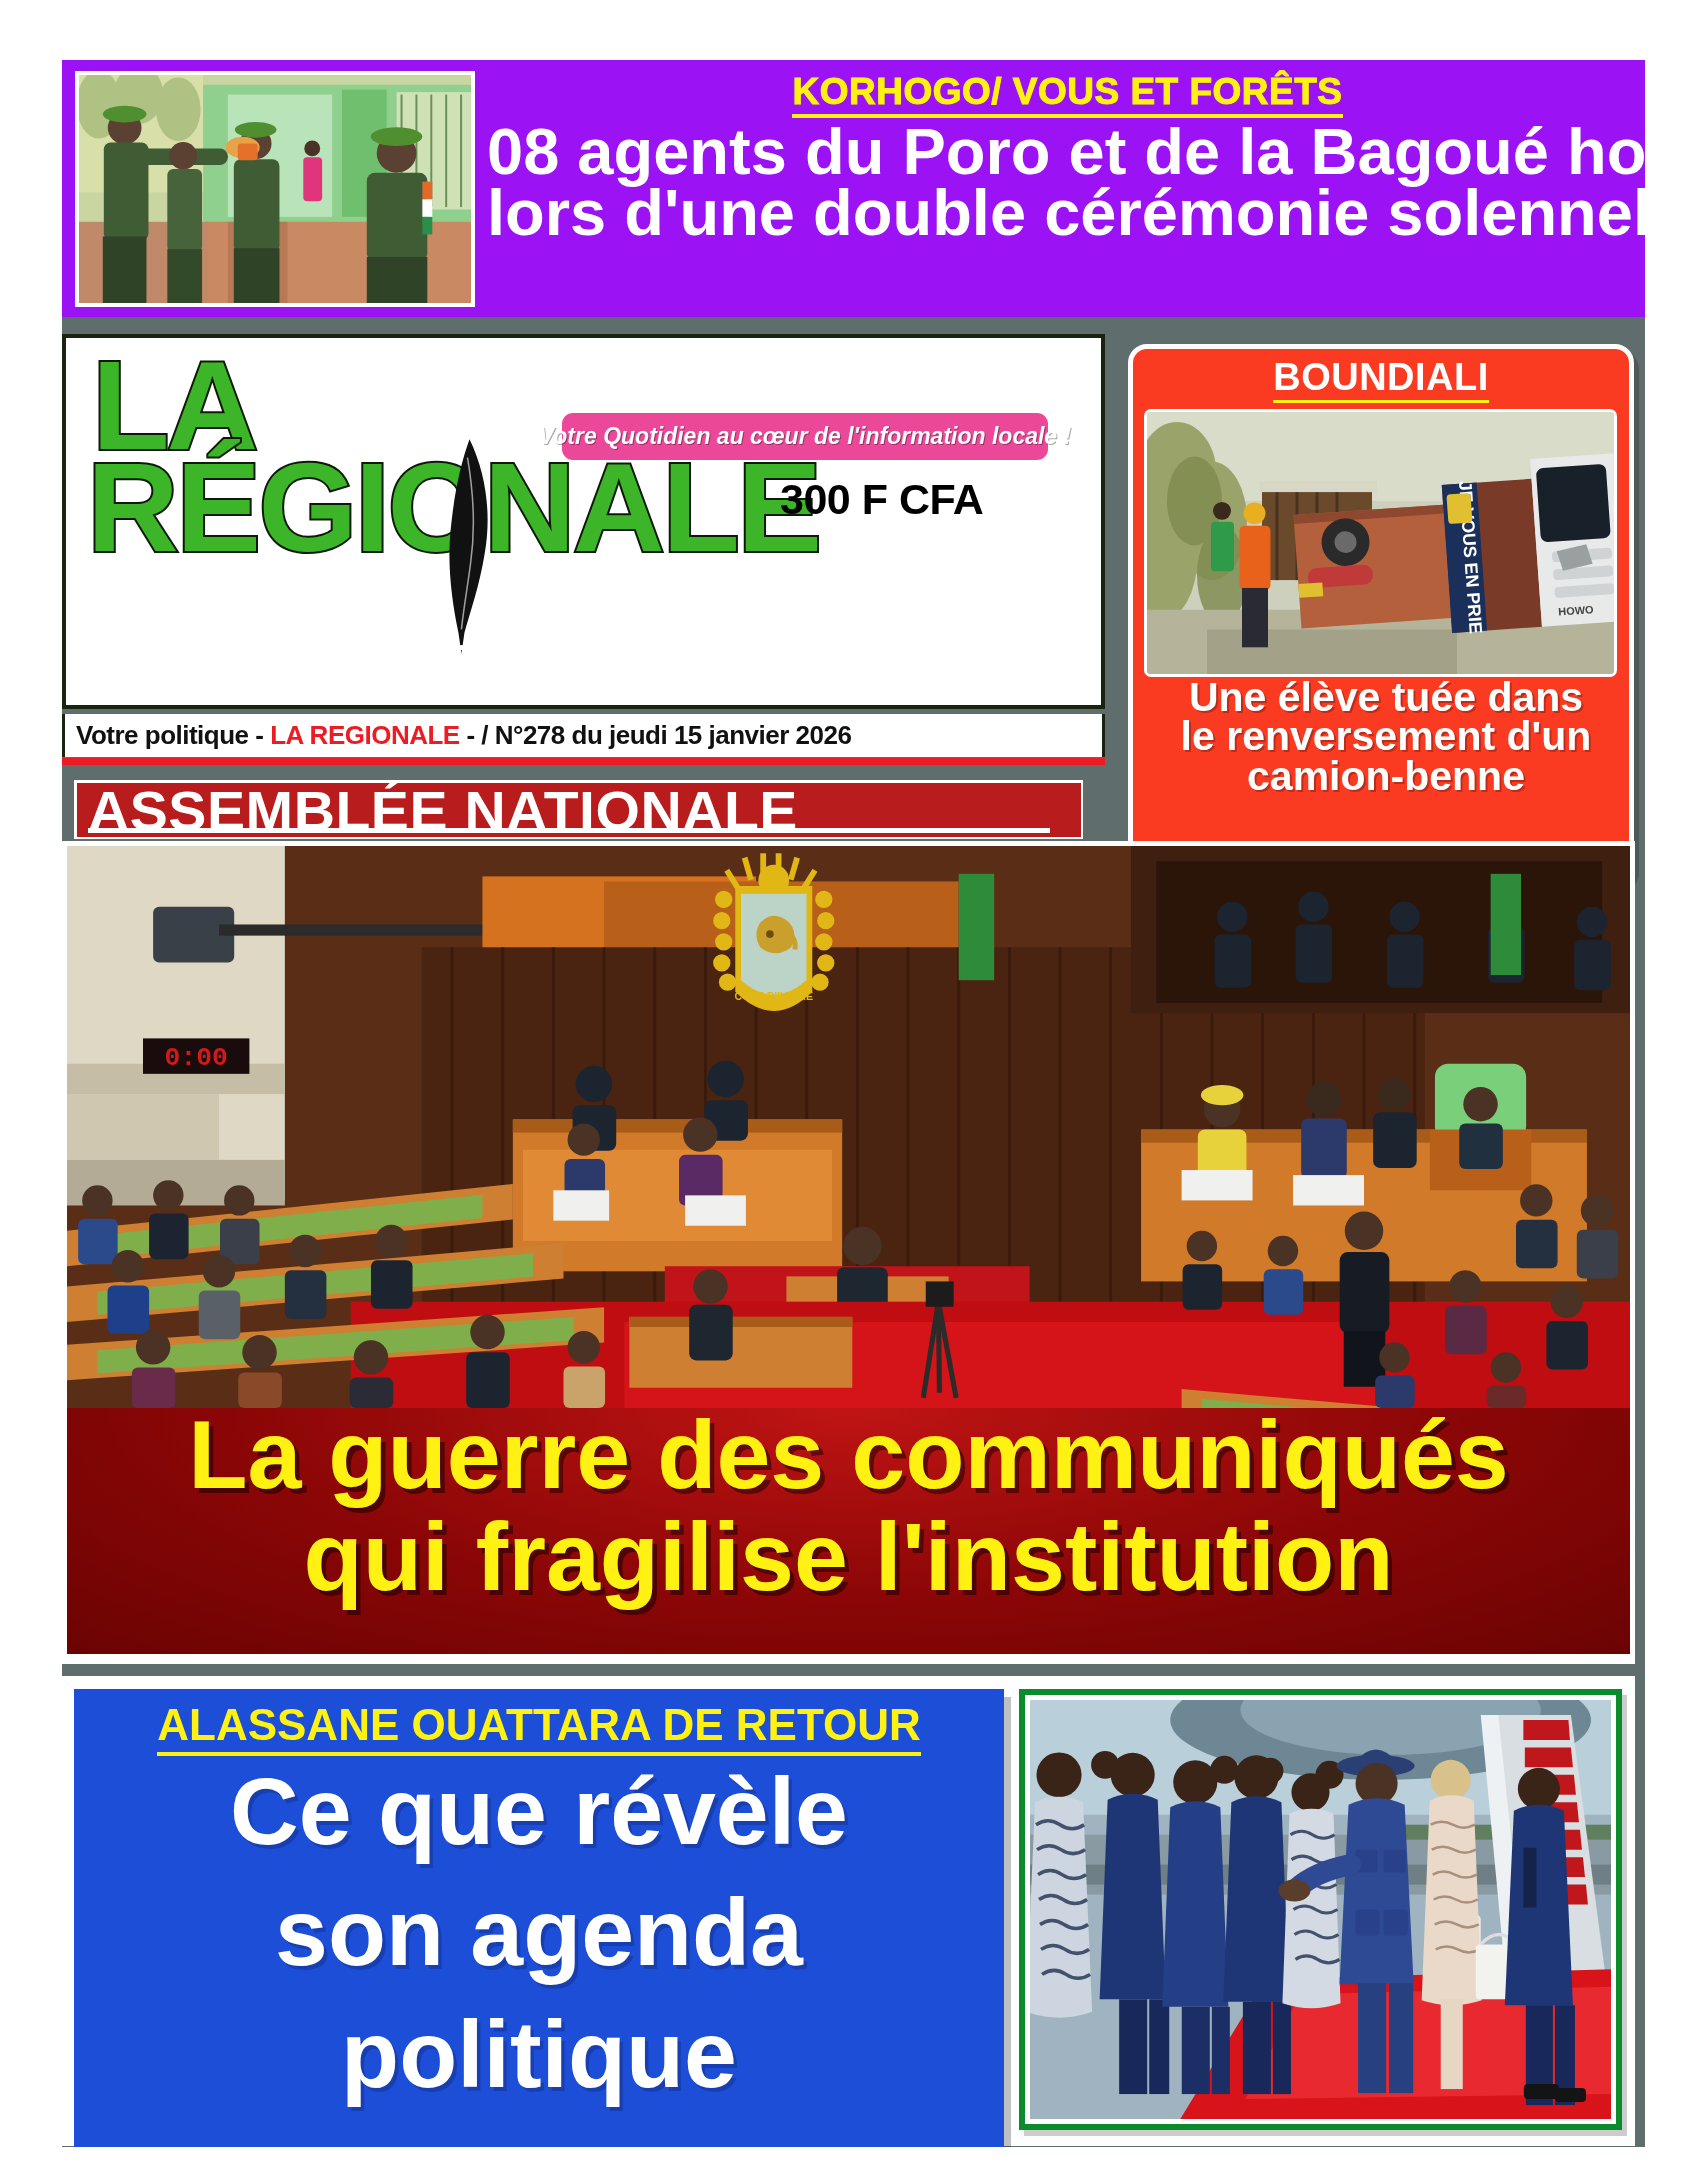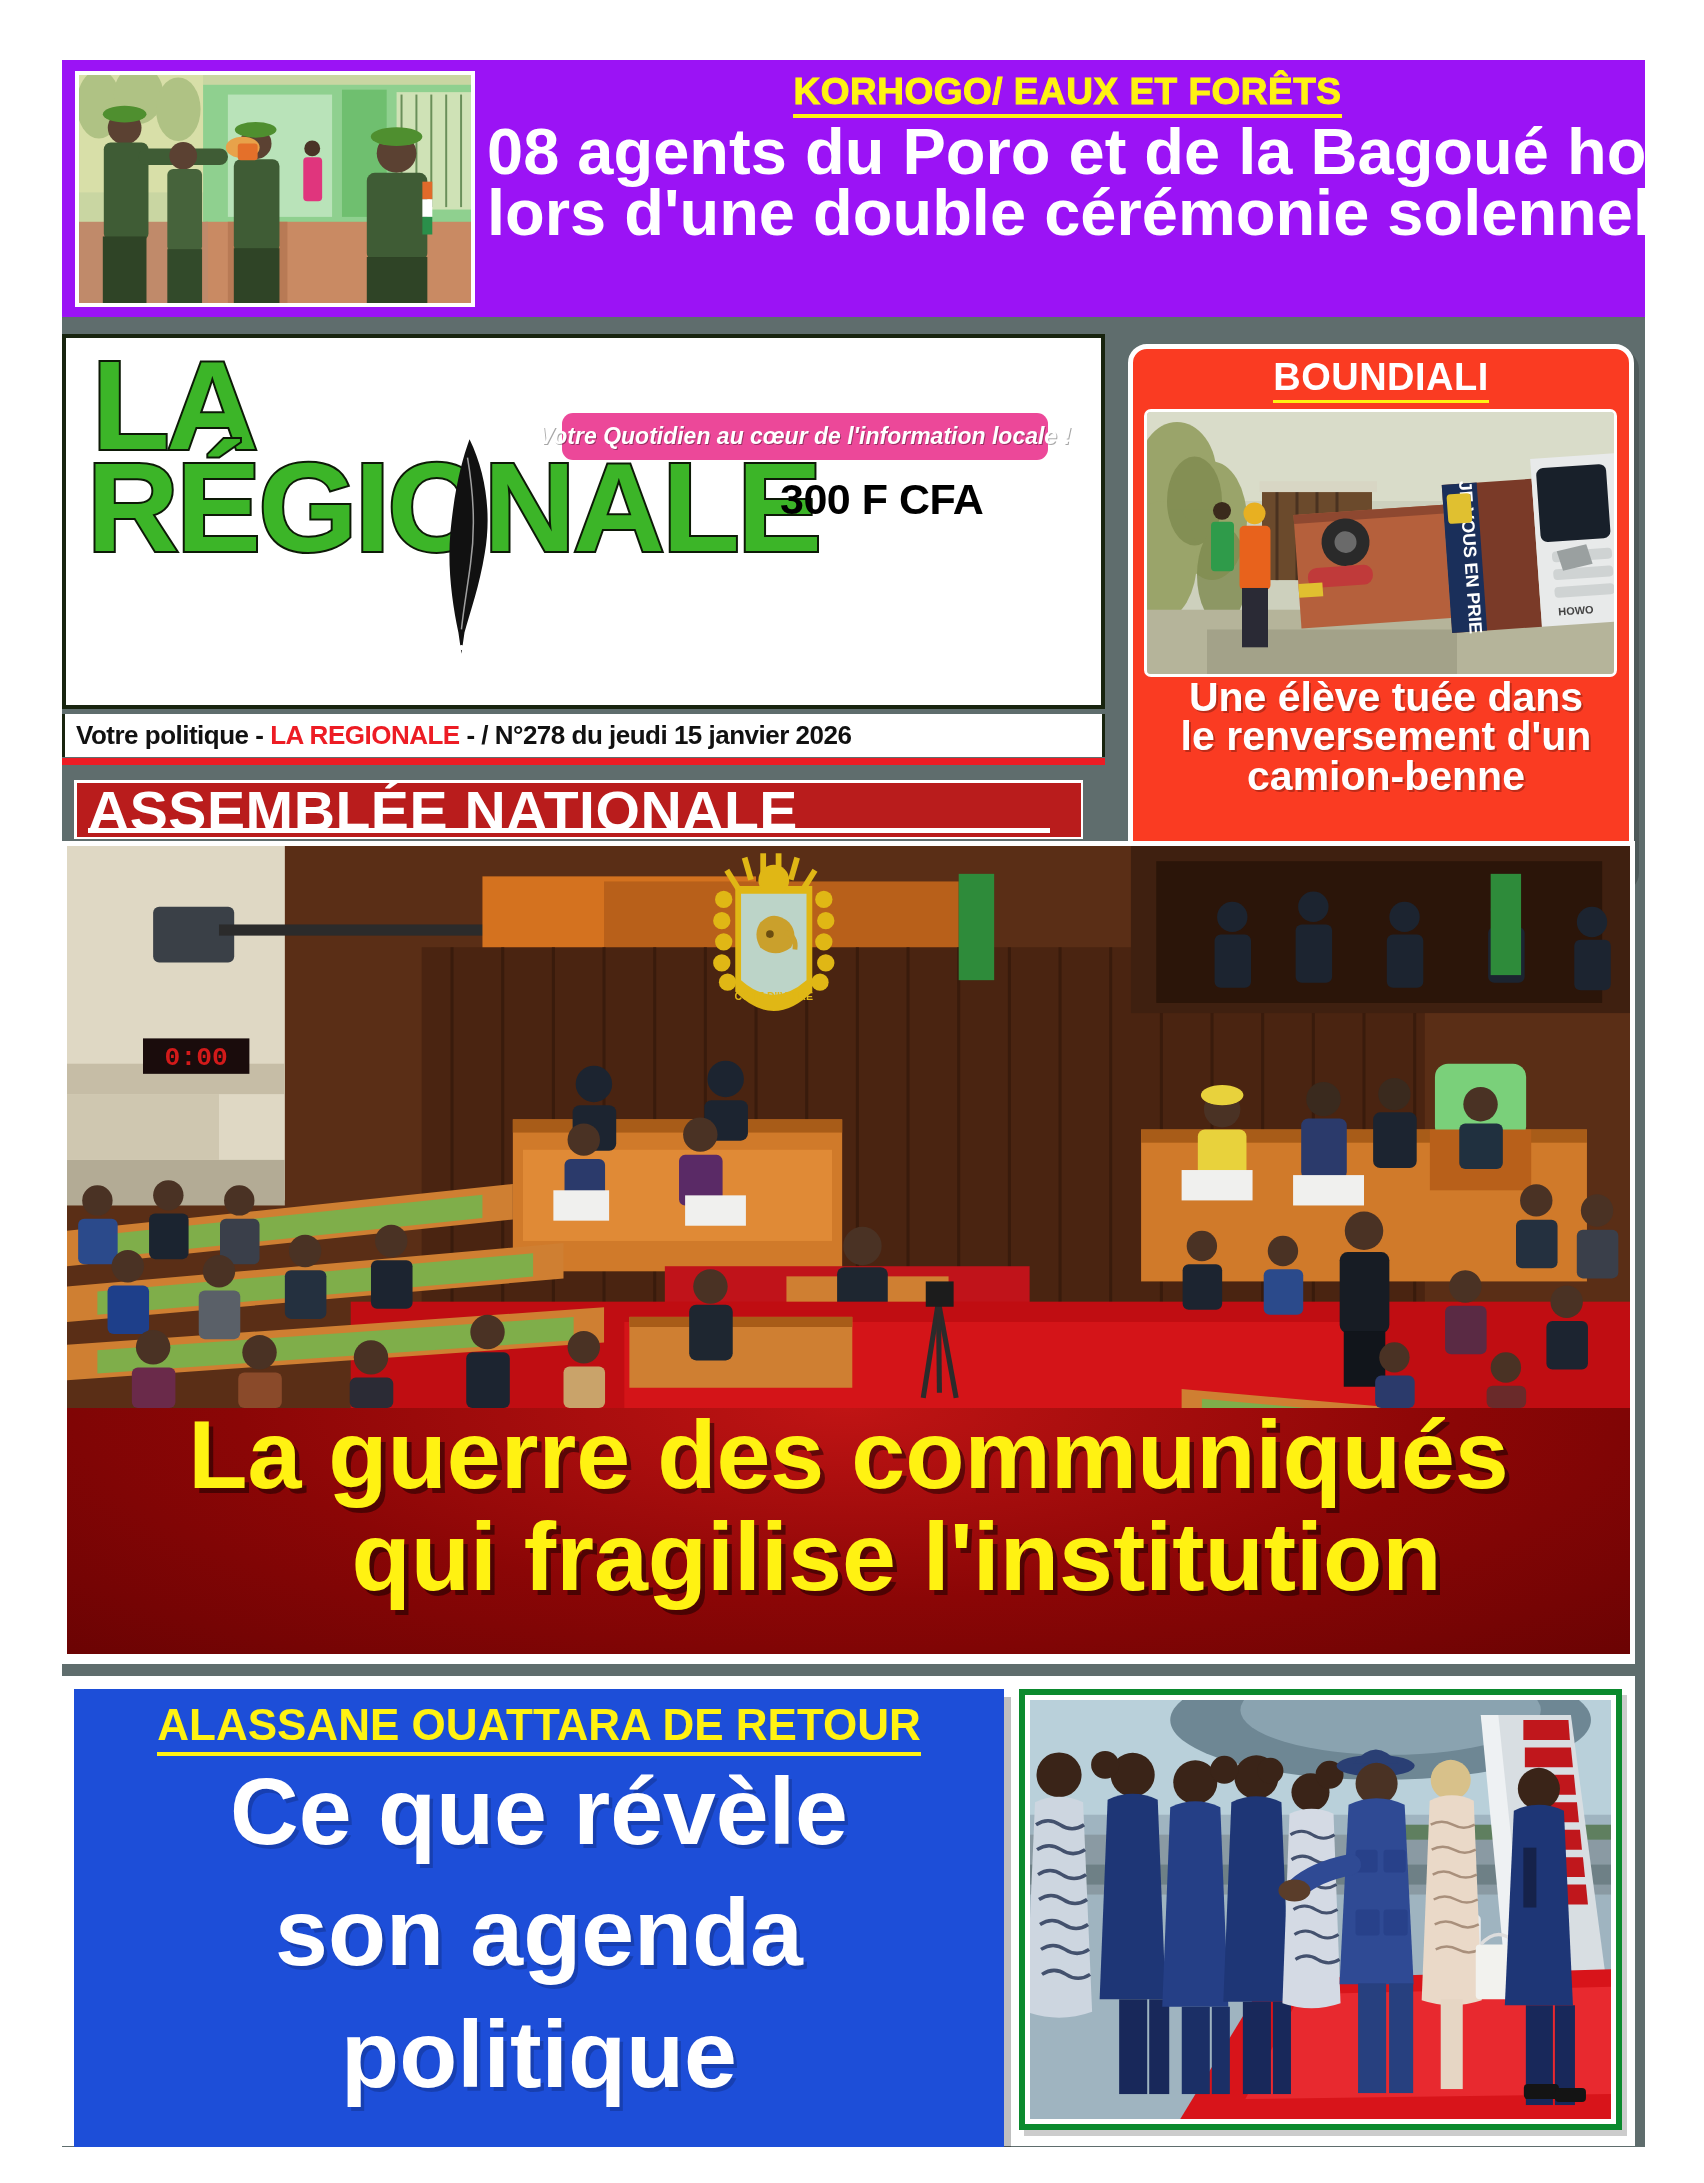--- a/index.html
+++ b/index.html
@@ -141,21 +141,21 @@
   .main-headline{
     position:relative;width:100%;height:246px;
     background:radial-gradient(ellipse at 50% 0%, #C01414 0%, #8B0606 55%, #6b0303 100%);
     overflow:hidden;
   }
   .mh-line{
     position:absolute;width:100%;text-align:center;color:#FFF212;font-weight:bold;
     line-height:1;white-space:nowrap;text-shadow:4.6px 4.6px 0 rgba(0,0,0,.45);
   }
   .mh1{top:-2px;font-size:97px;}
-  .mh2{top:100px;font-size:97px;margin-left:48px;}
+  .mh2{top:100px;font-size:97px;}
 
   
   .bottom-wrap{
     left:62px;top:1676px;width:1573px;height:470px;
     background:#ffffff;box-sizing:border-box;padding:6px;
   }
   .green-box{
     position:absolute;left:12px;top:13px;width:930px;height:566px;
     background:#1d4ed8;box-shadow:7px 8px 0 rgba(0,0,0,.25);
   }
@@ -242,21 +242,21 @@
           <rect x="580" y="200" width="122" height="180" rx="16" fill="#3f5c35"></rect>
           <rect x="580" y="372" width="122" height="94" fill="#2f4426"></rect>
           <rect x="692" y="218" width="20" height="36" fill="#e06a2a"></rect>
           <rect x="692" y="254" width="20" height="36" fill="#ffffff"></rect>
           <rect x="692" y="290" width="20" height="36" fill="#2a8f4a"></rect>
         </svg>
       </div>
     </div>
 
     <div class="abs kicker">
-      <span>KORHOGO/ EAUX ET FORÊTS</span>
+      <span>KORHOGO/ VOUS ET FORÊTS</span>
     </div>
 
     <div class="abs tophead">
       <span class="ln">08 agents du Poro et de la Bagoué honorés</span>
       <span class="ln">lors d'une double cérémonie solennelle</span>
     </div>
   </div>
 
   <div class="abs masthead">
 

